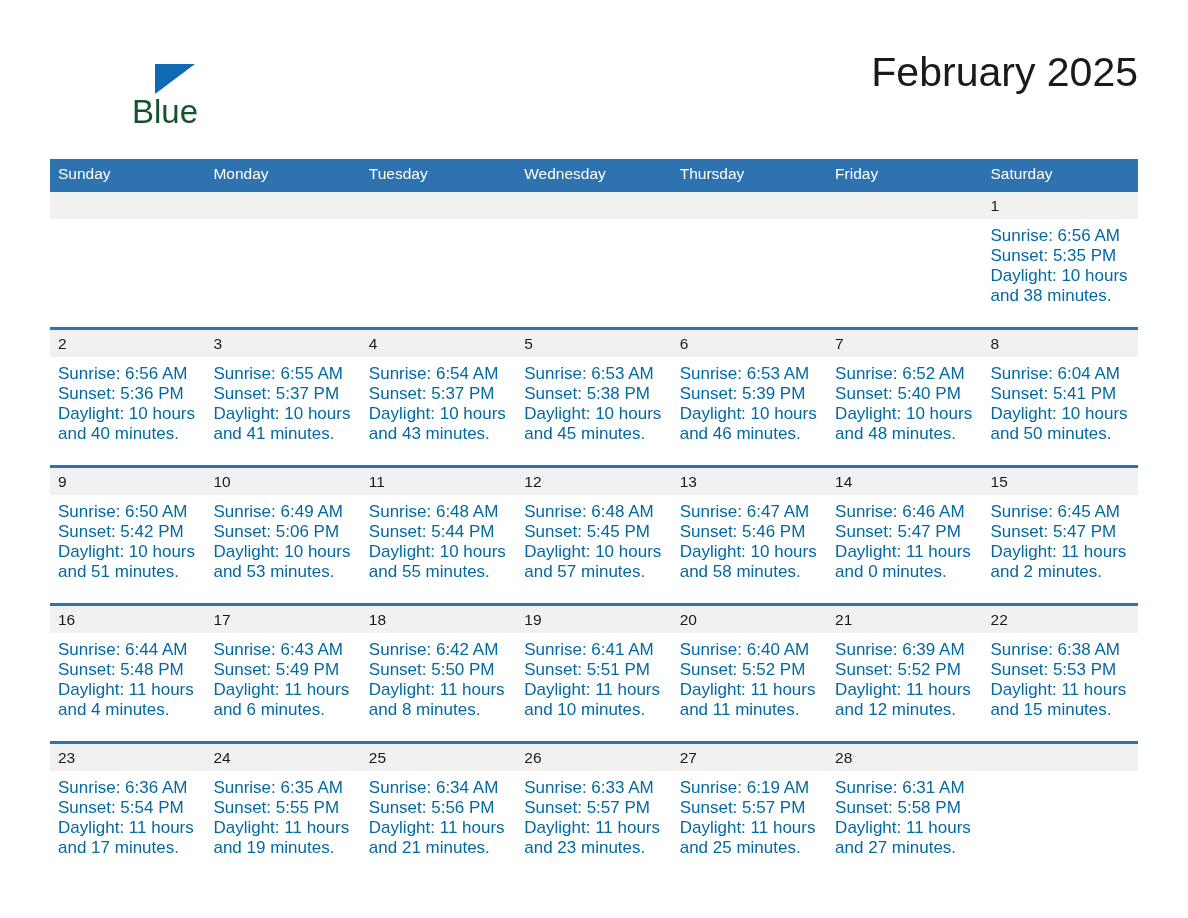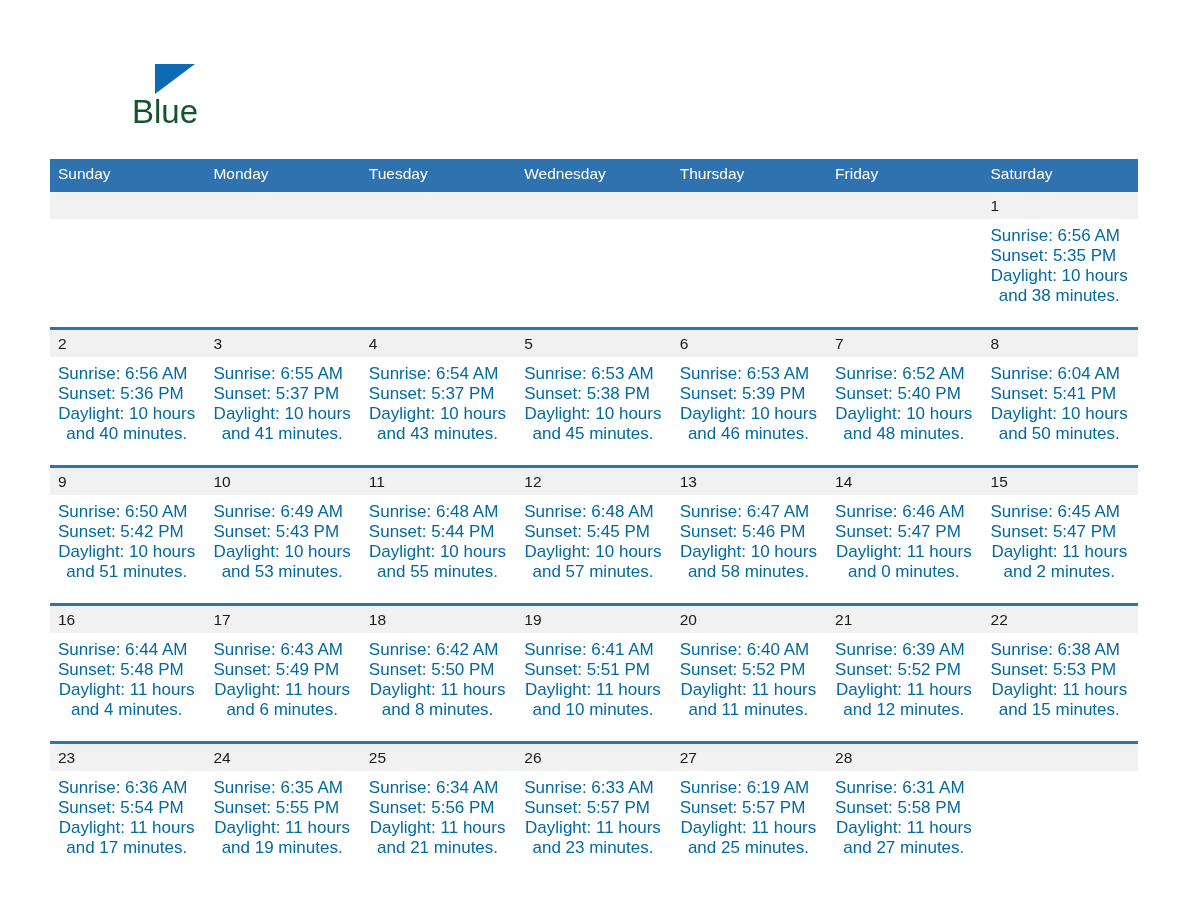--- a/index.html
+++ b/index.html
@@ -121,37 +121,38 @@
   }
   .daynum.blank { color: transparent; }
   .dayinfo {
     padding: 7px 10px 10px 8px;
     font-size: 17px;
     line-height: 20px;
     color: #0369a1;
     min-height: 108px;
   }
   .dayinfo div { white-space: nowrap; }
-  .dayinfo .dl { white-space: normal; text-align: center; }
+  .dayinfo .dl { white-space: normal; }
   .cell-empty .dayinfo { min-height: 108px; }
   tr.r1 .dayinfo { min-height: 108px; }
 </style>
 </head>
 <body>
 
 <div class="page">
 
   <div class="header">
 
     <div class="logo">
       <span class="logo-tri"></span>
       <span class="logo-blue">Blue</span>
     </div>
 
     <div class="title-block">
+      <div class="cal-title">February 2025</div>
     </div>
 
   </div>
 
   <table class="calendar">
     <thead>
       <tr id="weekday-row">
           <th>Sunday</th>
           <th>Monday</th>
           <th>Tuesday</th>
@@ -260,21 +261,21 @@
             <div class="dayinfo">
               <div>Sunrise: 6:50 AM</div>
               <div>Sunset: 5:42 PM</div>
               <div class="dl">Daylight: 10 hours and 51 minutes.</div>
             </div>
           </td>
           <td class="daycell">
             <div class="daynum">10</div>
             <div class="dayinfo">
               <div>Sunrise: 6:49 AM</div>
-              <div>Sunset: 5:43 PM</div>
+              <div>Sunset: 5:06 PM</div>
               <div class="dl">Daylight: 10 hours and 53 minutes.</div>
             </div>
           </td>
           <td class="daycell">
             <div class="daynum">11</div>
             <div class="dayinfo">
               <div>Sunrise: 6:48 AM</div>
               <div>Sunset: 5:44 PM</div>
               <div class="dl">Daylight: 10 hours and 55 minutes.</div>
             </div>

